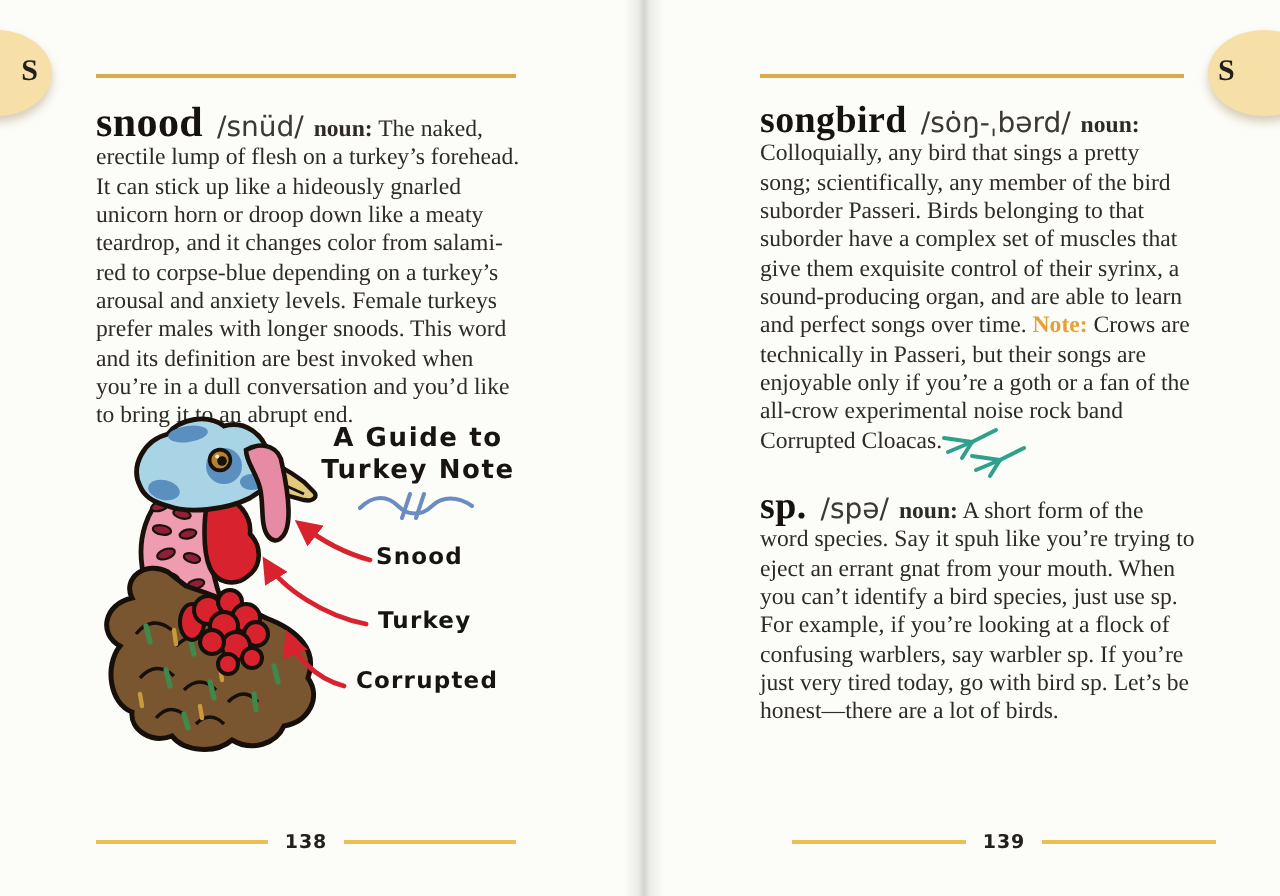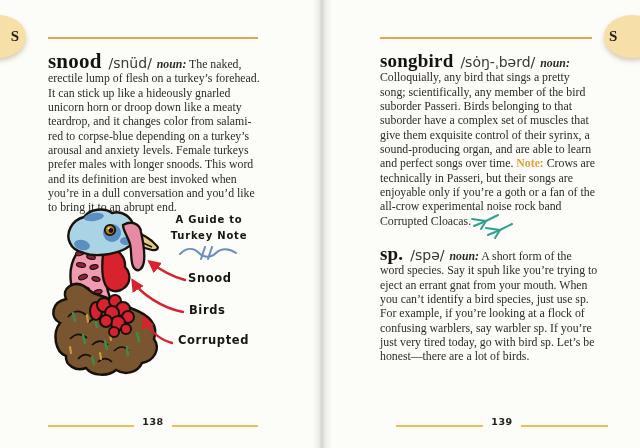--- a/index.html
+++ b/index.html
@@ -28,35 +28,35 @@
   .tab-right{left:282px;top:15px;}
   .tab-right span{left:5px;}
   .rule{position:absolute;height:2px;background:#dcaa4a;}
   .entry{
     position:absolute;margin:0;font-size:11.8px;line-height:14.35px;
     text-align:left;color:#2e2a26;
   }
   .headword{font-weight:bold;font-size:21px;color:#16120e;letter-spacing:.2px;}
   .headword-sm{font-size:19px;}
   .pron{font-family:"DejaVu Sans",sans-serif;font-size:14px;color:#3c3832;margin:0 2px 0 4px;}
-  .pos{font-weight:bold;font-style:italic;}
+  .pos{font-weight:bold;}
   .it{}
   .note{font-weight:bold;color:#e5a136;}
   .footer{
-    position:absolute;display:flex;align-items:flex-end;height:12px;
+    position:absolute;display:flex;align-items:center;height:12px;
   }
   .fline{flex:1;height:2px;background:#eabf55;}
   .pnum{
     margin:0 8px;font-family:"DejaVu Sans",sans-serif;font-weight:bold;
     font-size:9.5px;color:#23201c;letter-spacing:.5px;
   }
   .illo{position:absolute;left:40px;top:205px;width:235px;height:175px;}
   .illo-caption{
     position:absolute;left:150px;top:212px;width:118px;text-align:center;
-    font-family:"DejaVu Sans",sans-serif;font-weight:bold;font-size:10px;
+    font-family:"DejaVu Sans",sans-serif;font-weight:bold;font-size:13px;
     line-height:16px;letter-spacing:.8px;color:#171411;
   }
   .illo-label{
     position:absolute;font-family:"DejaVu Sans",sans-serif;font-weight:bold;
     font-size:11.5px;letter-spacing:.6px;color:#171411;
   }
   .lbl-snood{left:188px;top:271px;}
   .lbl-wattle{left:189px;top:303px;}
   .lbl-caruncles{left:178px;top:333px;}
   .feet{position:absolute;left:142px;top:213px;width:56px;height:30px;}
@@ -175,21 +175,21 @@
         <path d="M 132 138 C 117 134 108 123 104 113" marker-end="url(#ah)"></path>
       </g>
     </svg>
 
     <div class="illo-caption">
       <div>A Guide to</div>
       <div>Turkey Note</div>
     </div>
 
     <span class="illo-label lbl-snood">Snood</span>
-    <span class="illo-label lbl-wattle">Birds</span>
+    <span class="illo-label lbl-wattle">Turkey</span>
     <span class="illo-label lbl-caruncles">Corrupted</span>
 
     <div class="footer" style="left:48px;width:210px;top:415px;">
       <span class="fline"></span>
       <span class="pnum">138</span>
       <span class="fline"></span>
     </div>
   </div>
 
   <div class="page page-right">

